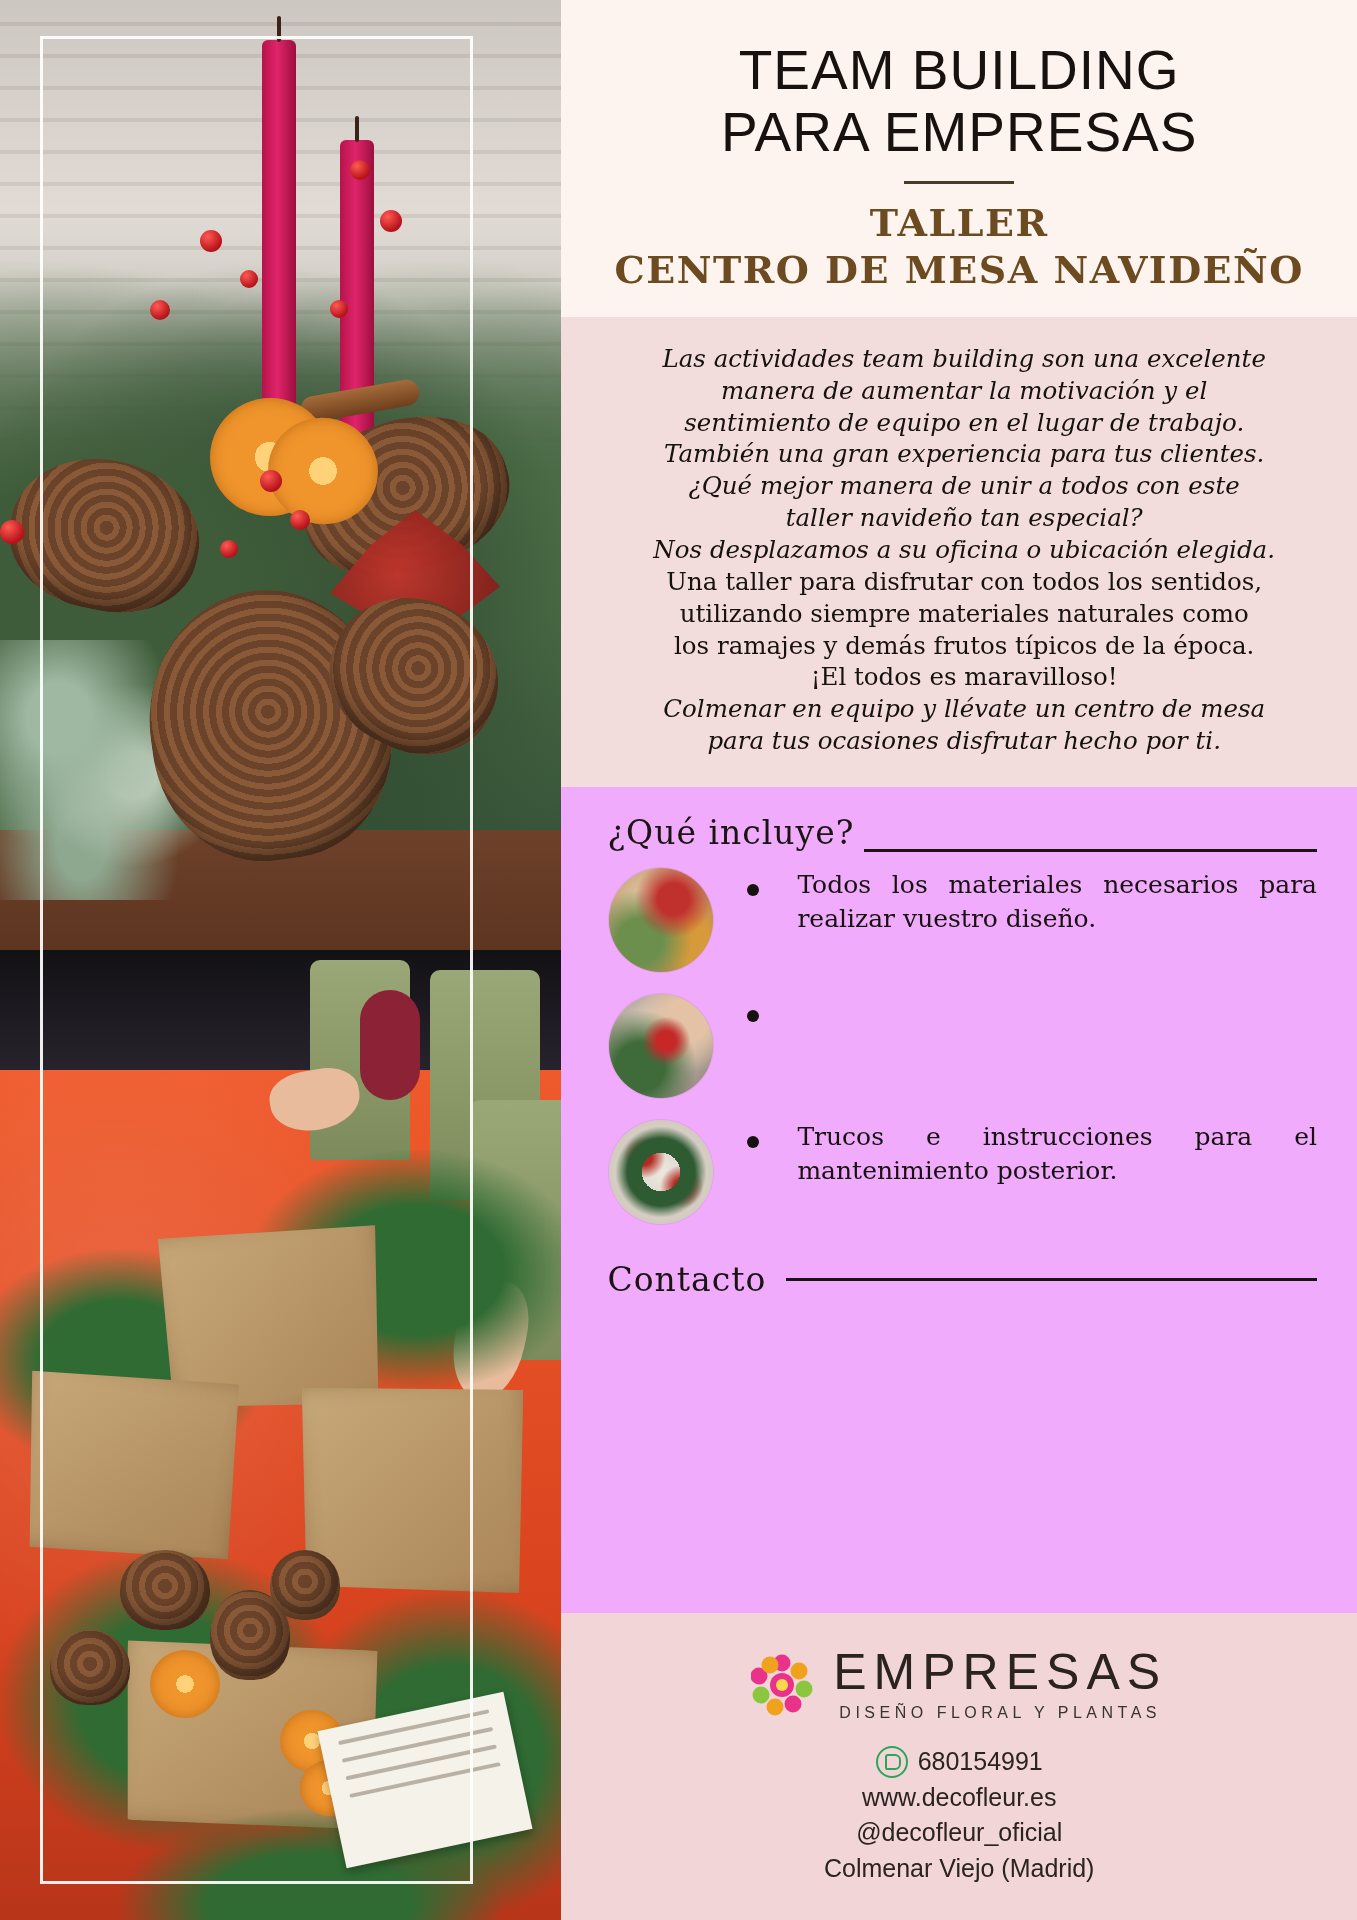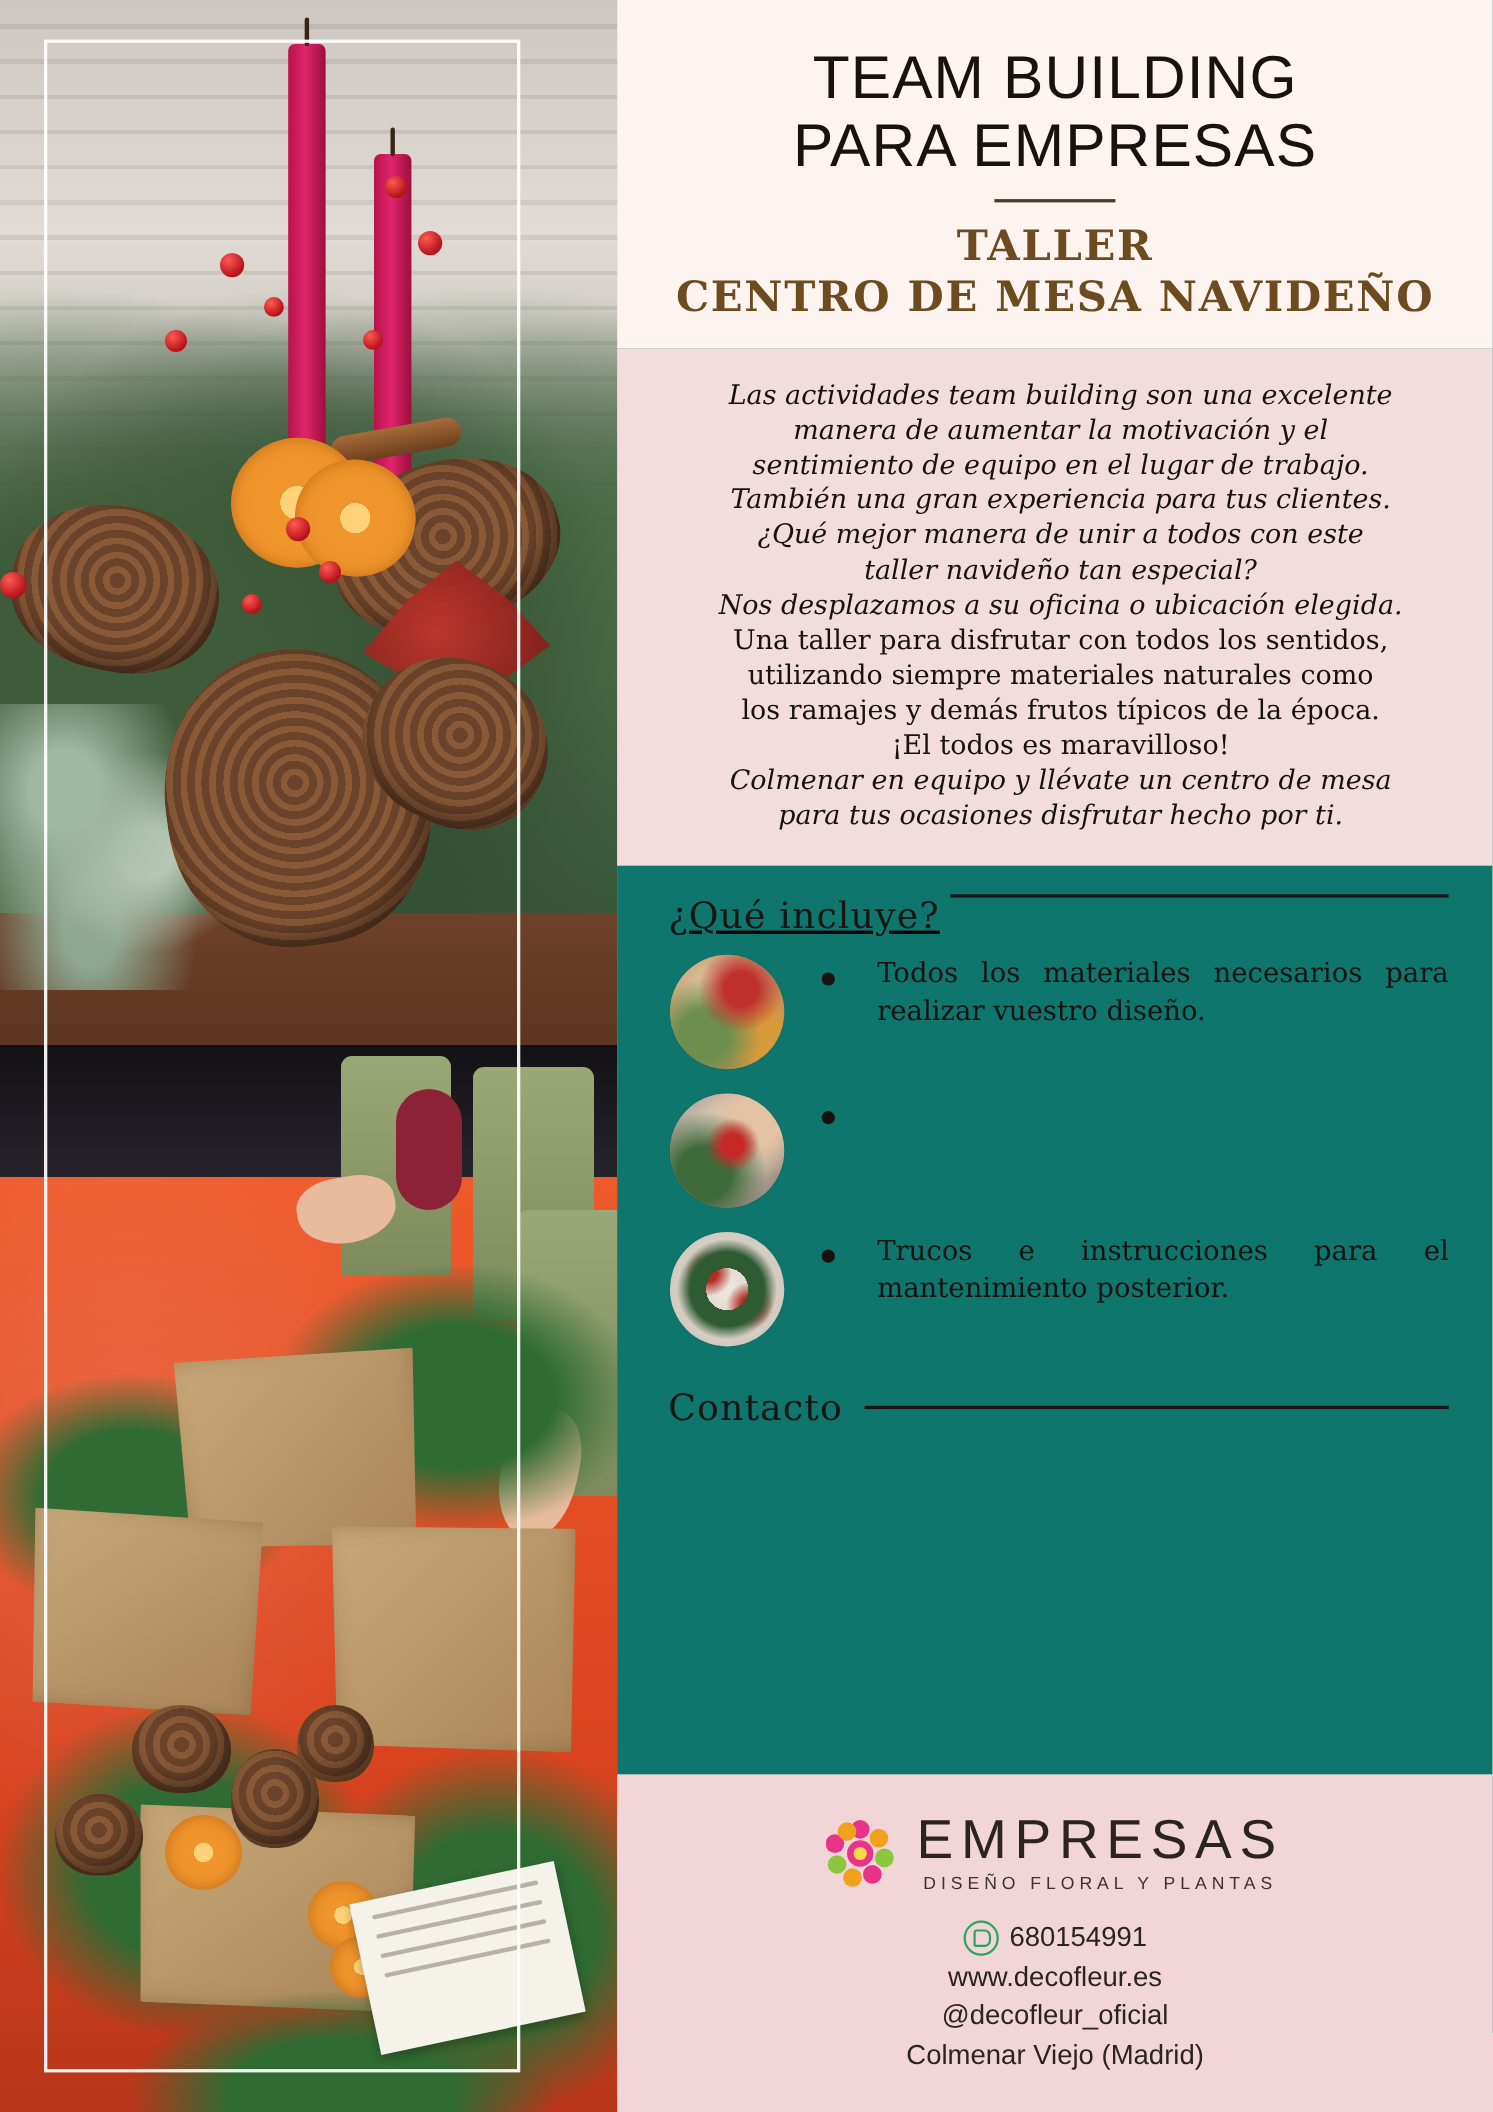--- a/index.html
+++ b/index.html
@@ -195,21 +195,21 @@
     border: 3px solid rgba(255,255,255,0.92);
     left: 40px; top: 36px; right: 88px; bottom: 36px;
     pointer-events: none;
   }
 
   
   .right-col {
     width: 839px;
     height: 1920px;
     position: relative;
-    background: #0f766e;
+    background: #f0abfc;
     display: flex;
     flex-direction: column;
   }
 
   .header-block {
     padding: 40px 30px 24px 30px;
     text-align: center;
     background: #fdf4ef;
   }
   .title-main {
@@ -244,24 +244,23 @@
     font-family: "DejaVu Serif", serif;
     font-size: 24.5px;
     line-height: 1.30;
     color: #16120f;
     margin: 0;
   }
   .intro-line.it { font-style: italic; }
 
   .section-head {
     display: flex;
-    align-items: flex-start;
+    align-items: flex-end;
     gap: 10px;
     padding: 26px 40px 6px 46px;
-    text-decoration: underline;
   }
   .section-title {
     font-family: "DejaVu Serif", serif;
     font-size: 33px;
     color: #1a1512;
     letter-spacing: 1px;
     white-space: nowrap;
   }
   .section-rule {
     flex: 1;

